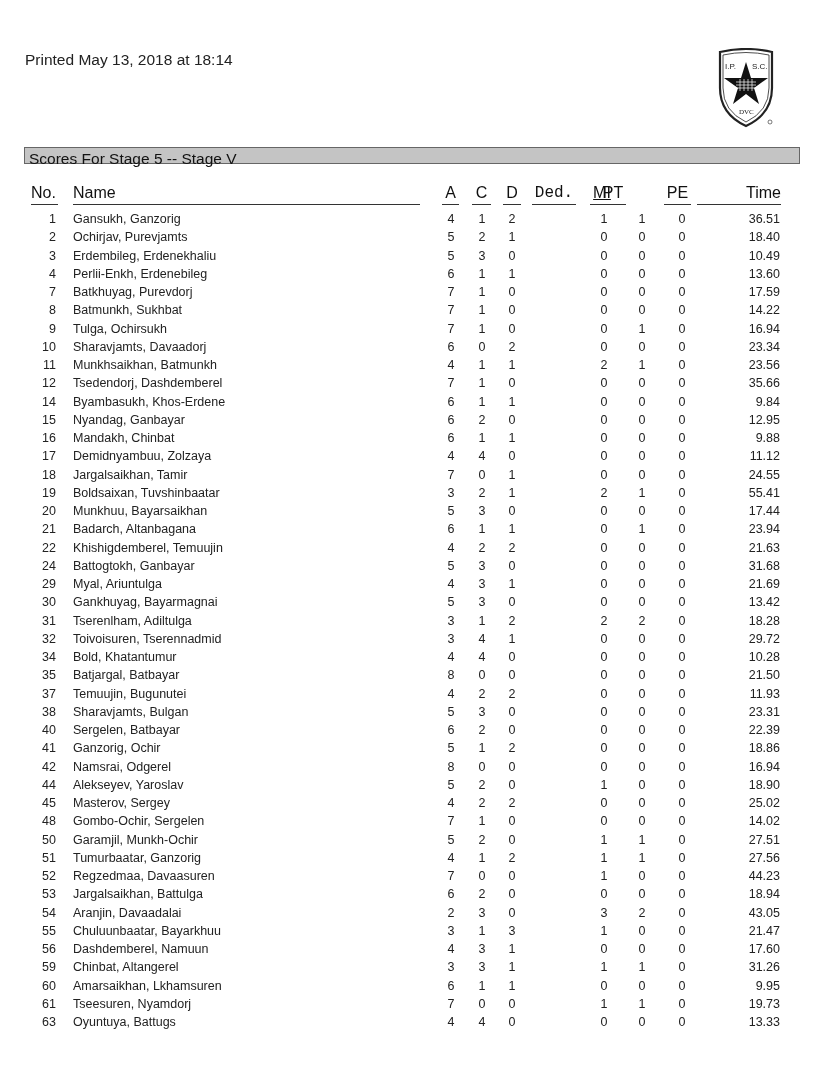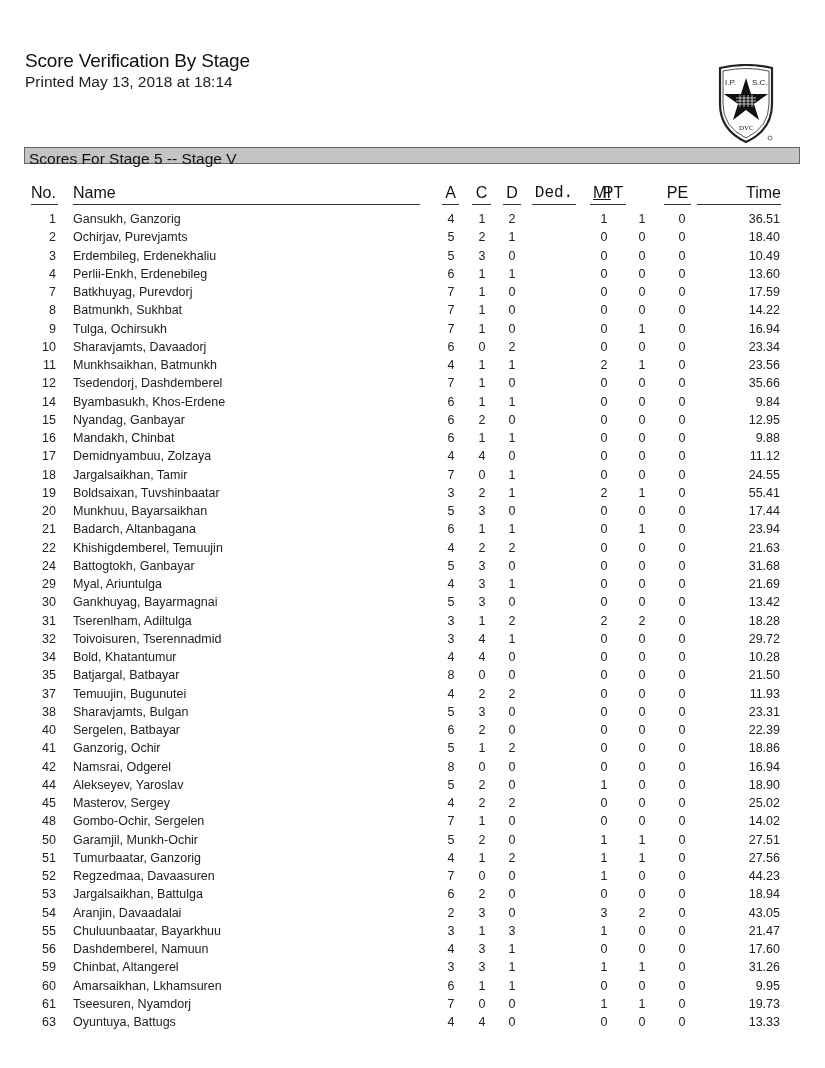--- a/index.html
+++ b/index.html
@@ -4,21 +4,21 @@
 <style>
   html, body { margin: 0; padding: 0; background: #ffffff; }
   body {
     width: 825px; height: 1068px; position: relative; overflow: hidden;
     font-family: "Liberation Sans", sans-serif; color: #111;
   }
   .hdr { position: absolute; left: 25px; top: 50px; }
   .hdr .title { font-size: 19px; line-height: 22px; font-weight: normal; color: #111; letter-spacing: -0.2px; }
   .hdr .sub { font-size: 15.5px; line-height: 19px; color: #111; }
   .hdr .printed { font-size: 15.5px; line-height: 20px; color: #222; }
-  .logo { position: absolute; left: 716px; top: 48px; width: 60px; height: 80px; margin-top: 16px; }
+  .logo { position: absolute; left: 716px; top: 48px; width: 60px; height: 80px; }
   .stagebar {
     position: absolute; left: 24px; top: 147px; width: 776px; height: 17px;
     background: #c4c4c4; border: 1px solid #666; box-sizing: border-box;
     font-size: 15.5px; line-height: 21px; padding-left: 4px; color: #111;
   }
   .colhdr { position: absolute; top: 183px; left: 0; width: 825px; height: 24px; }
   .colhdr .h {
     position: absolute; top: 0; font-size: 16px; line-height: 20px;
     border-bottom: 1.5px solid #333; padding-bottom: 1px; color: #111;
   }
@@ -32,21 +32,20 @@
   .c-d { left: 504px; width: 16px; text-align: center; }
   .c-mi { left: 596px; width: 16px; text-align: center; }
   .c-pt { left: 634px; width: 16px; text-align: center; }
   .c-pe { left: 674px; width: 16px; text-align: center; }
   .c-time { left: 700px; width: 80px; text-align: right; }
 </style>
 </head>
 <body>
 
 <div class="hdr">
-  <div class="title">Score Verification By Stage</div>
   <div class="printed">Printed May 13, 2018 at 18:14</div>
 </div>
 
 <div class="logo">
   <svg width="60" height="80" viewBox="0 0 60 80">
     <path d="M4 4 Q30 -2 56 4 L56 40 Q56 66 30 78 Q4 66 4 40 Z" fill="#fff" stroke="#222" stroke-width="2.2"></path>
     <path d="M7 7 Q30 2 53 7 L53 40 Q53 63 30 74 Q7 63 7 40 Z" fill="none" stroke="#222" stroke-width="0.8"></path>
     <polygon points="30,14 35,30 52,30 38,40 43,56 30,46 17,56 22,40 8,30 25,30" fill="#111"></polygon>
     <g stroke="#fff" stroke-width="0.7">
       <line x1="20" y1="34" x2="40" y2="34"></line>

